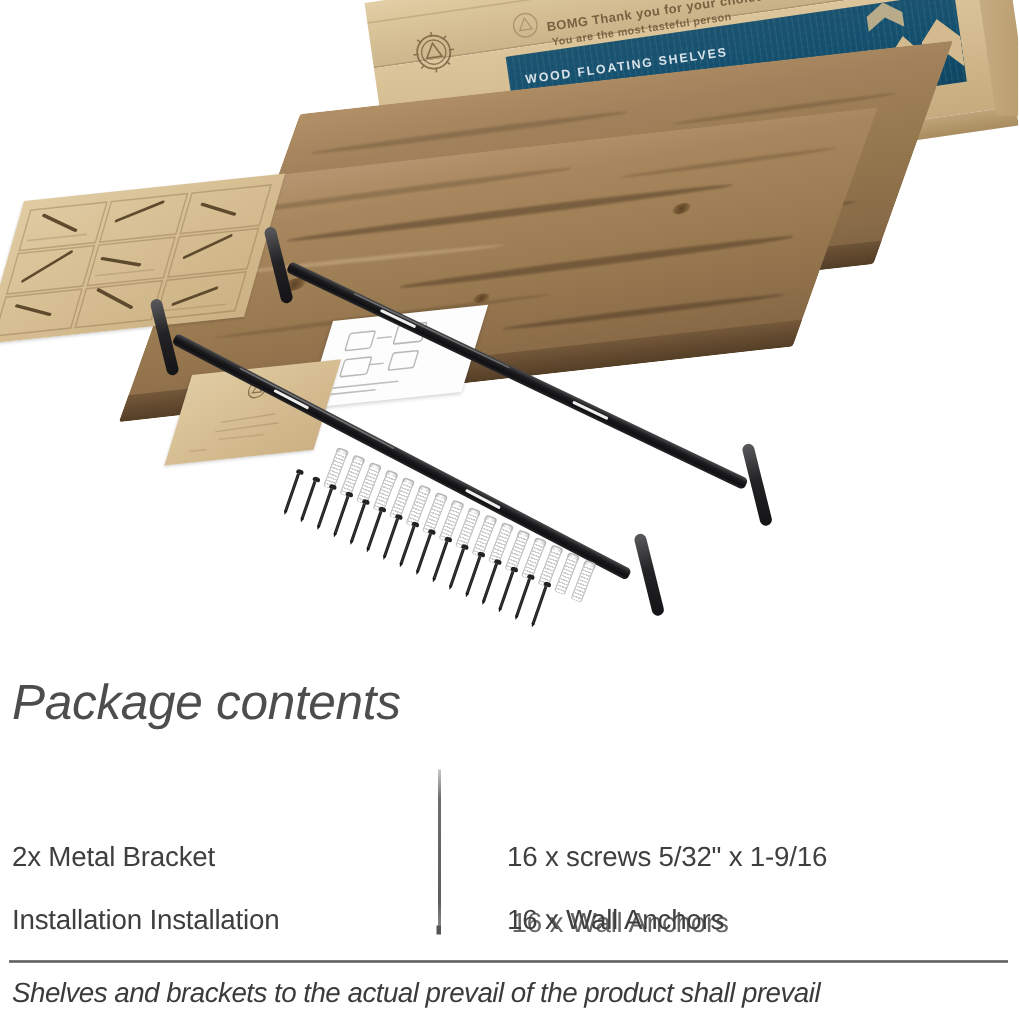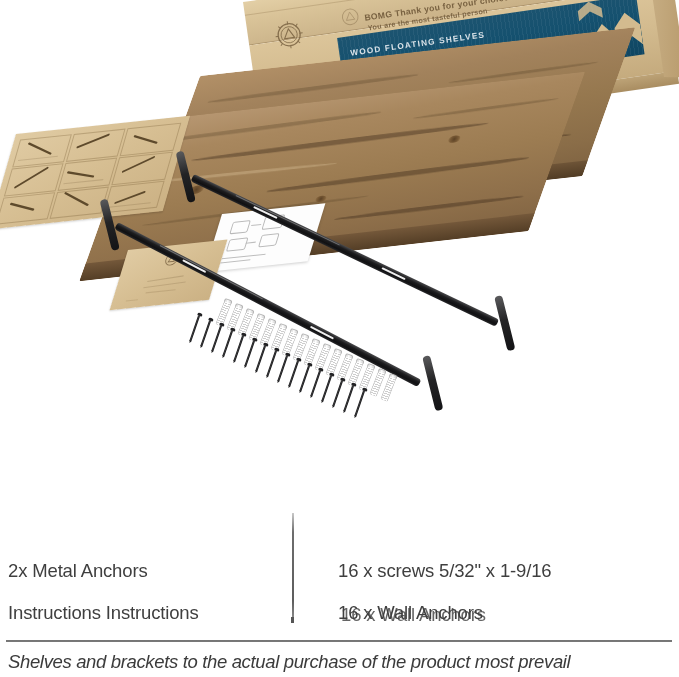--- a/index.html
+++ b/index.html
@@ -421,30 +421,31 @@
           <div class="head"></div>
           <div class="shaft" style="height:27px;"></div>
           <div class="tip" style="top:29px;"></div>
         </div>
     </div>
 
   </div>
 
   <div id="contents">
 
-
-    <div class="li" style="left:8px;top:123px;">2x Metal Anchors</div>
-    <div class="li" style="left:8px;top:165px;">Instructions Instructions</div>
+    <div class="title">Package contents</div>
+
+    <div class="li" style="left:8px;top:123px;">2x Metal Bracket</div>
+    <div class="li" style="left:8px;top:165px;">Installation Installation</div>
 
     <div class="vrule"></div>
     <div class="vrule-dot"></div>
 
     <div class="li" style="left:338px;top:123px;">16 x screws 5/32" x 1-9/16</div>
     <div class="li" style="left:338px;top:165px;">16 x Wall Anchors</div>
 
     <div class="ghost" style="left:341px;top:166.5px;">16 x Wall Anchors</div>
 
     <div class="hrule"></div>
 
-    <div class="foot">Shelves and brackets to the actual purchase of the product most prevail</div>
+    <div class="foot">Shelves and brackets to the actual prevail of the product shall prevail</div>
   </div>
 
 </div>
 
 </body></html>

